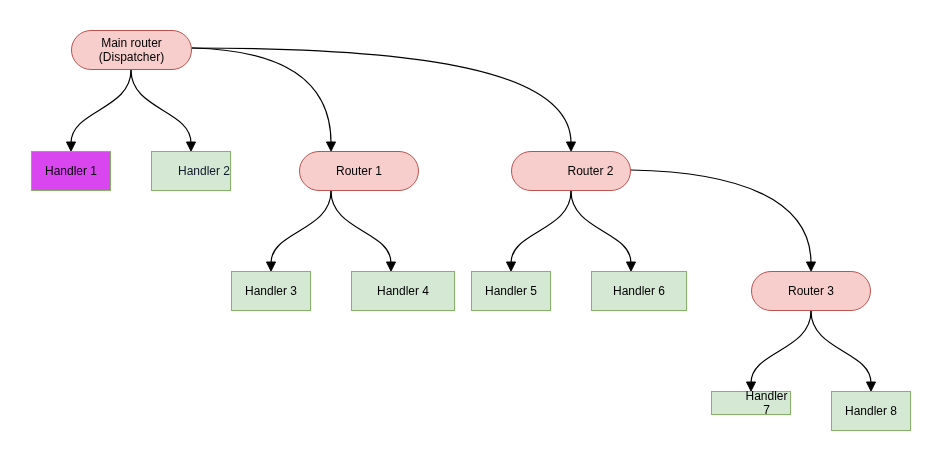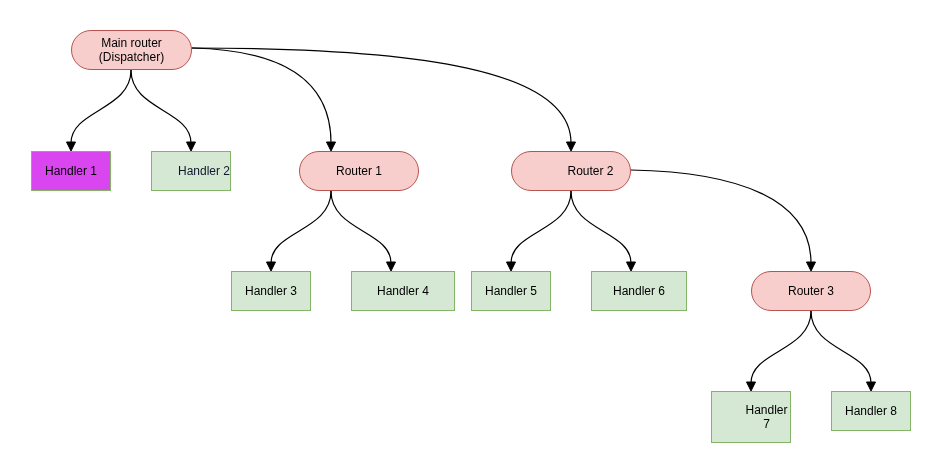--- a/index.html
+++ b/index.html
@@ -117,16 +117,16 @@
 (Dispatcher)</span></div>
       <div class="node node-handler" style="left: 31px; top: 151px; width: 80px; height: 40px; background: #d946ef; border-color: rgb(130, 179, 102); color: rgb(0, 0, 0);"><span>Handler 1</span></div>
       <div class="node node-handler" style="left: 151px; top: 151px; width: 80px; height: 40px; background: rgb(213, 232, 212); border-color: rgb(130, 179, 102); color: #0f172a; justify-content: flex-end;"><span>Handler 2</span></div>
       <div class="node node-router" style="left: 271px; top: 151px; width: 120px; height: 40px; background: rgb(248, 206, 204); border-color: rgb(184, 84, 80); color: rgb(0, 0, 0); margin-left: 28px;"><span>Router 1</span></div>
       <div class="node node-router" style="left: 511px; top: 151px; width: 120px; height: 40px; background: rgb(248, 206, 204); border-color: rgb(184, 84, 80); color: rgb(0, 0, 0); padding-left: 39px;"><span>Router 2</span></div>
       <div class="node node-handler" style="left: 231px; top: 271px; width: 80px; height: 40px; background: rgb(213, 232, 212); border-color: rgb(130, 179, 102); color: #000000;"><span>Handler 3</span></div>
       <div class="node node-handler" style="left: 351px; top: 271px; width: 104px; height: 40px; background: rgb(213, 232, 212); border-color: rgb(130, 179, 102); color: rgb(0, 0, 0);"><span>Handler 4</span></div>
       <div class="node node-handler" style="left: 471px; top: 271px; width: 80px; height: 40px; background: rgb(213, 232, 212); border-color: rgb(130, 179, 102); color: rgb(0, 0, 0);"><span>Handler 5</span></div>
       <div class="node node-handler" style="left: 591px; top: 271px; width: 96px; height: 40px; background: rgb(213, 232, 212); border-color: rgb(130, 179, 102); color: rgb(0, 0, 0);"><span>Handler 6</span></div>
       <div class="node node-router" style="left: 751px; top: 271px; width: 120px; height: 40px; background: rgb(248, 206, 204); border-color: rgb(184, 84, 80); color: rgb(0, 0, 0);"><span>Router 3</span></div>
-      <div class="node node-handler" style="left: 711px; top: 391px; width: 80px; height: 52px; background: rgb(213, 232, 212); border-color: rgb(130, 179, 102); color: rgb(0, 0, 0); padding-left: 31px;"><span>Handler 7</span></div>
+      <div class="node node-handler" style="left: 711px; top: 391px; width: 80px; height: 24px; background: rgb(213, 232, 212); border-color: rgb(130, 179, 102); color: rgb(0, 0, 0); padding-left: 31px;"><span>Handler 7</span></div>
       <div class="node node-handler" style="left: 831px; top: 391px; width: 80px; height: 40px; background: rgb(213, 232, 212); border-color: rgb(130, 179, 102); color: rgb(0, 0, 0);"><span>Handler 8</span></div>
     </div>
 </div>
 
 </body></html>

